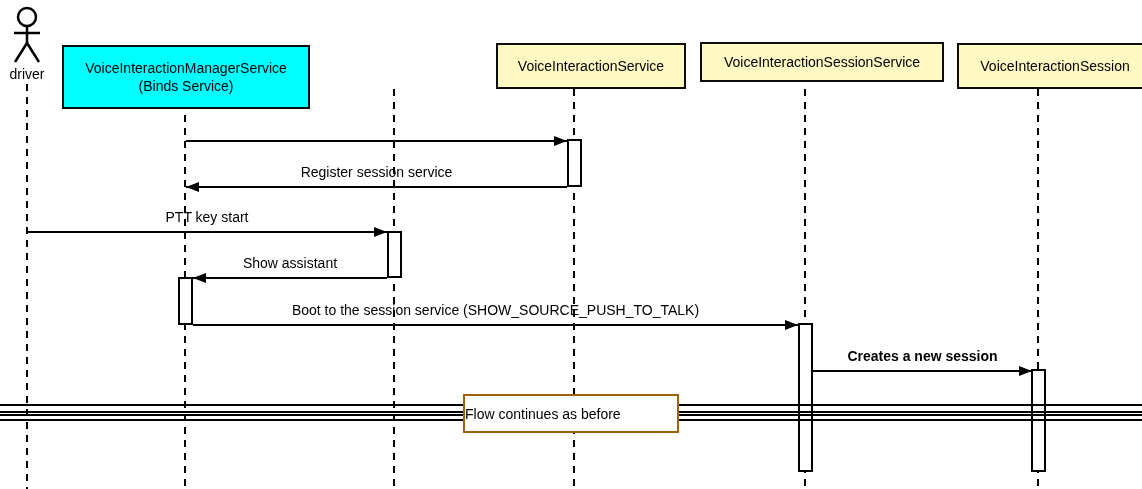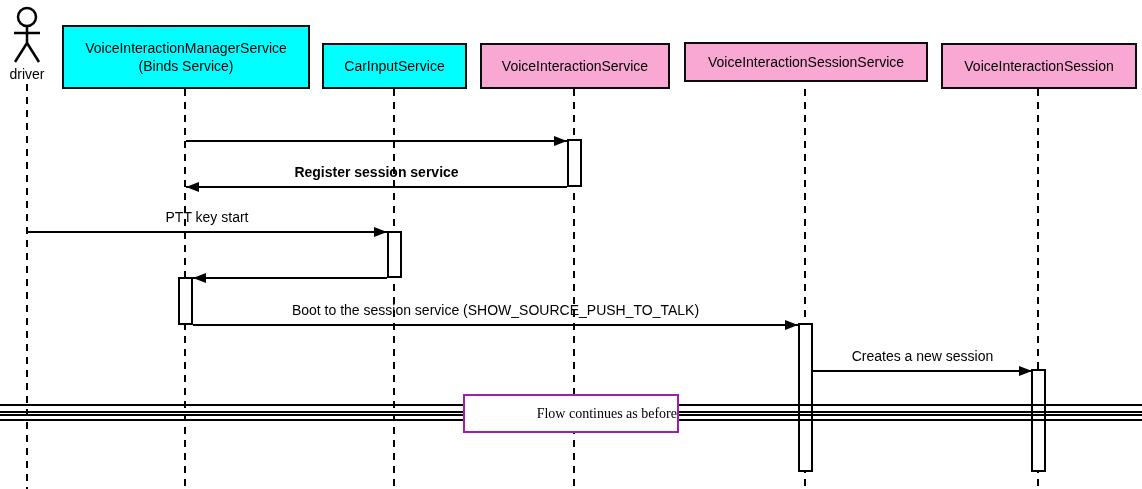--- a/index.html
+++ b/index.html
@@ -7,22 +7,22 @@
     position:relative; width:1142px; height:489px; background:#FFFFFF;
     font-family:"Liberation Sans", sans-serif; font-size:14px; color:#000;
     overflow:hidden;
   }
   
   .pbox {
     position:absolute; box-sizing:border-box; border:2px solid #0c0c0c; z-index:2;
     display:flex; flex-direction:column; align-items:center; justify-content:center;
     text-align:center; line-height:1.3;
   }
-  .pbox.cyan  { background:#00FFFF; }
-  .pbox.green { background:#f9a8d4; }
+  .pbox.cyan  { background:#00FFFF;margin-top:20px; }
+  .pbox.green { background:#fef9c3;margin-left:16px; }
   
   .lifeline {
     position:absolute; width:2px; z-index:1;
     background-image:repeating-linear-gradient(to bottom, #000 0 7px, transparent 7px 13px);
   }
   
   .bar {
     position:absolute; box-sizing:border-box; width:15px; z-index:3;
     background:#FFFFFF; border:2px solid #000;
   }
@@ -30,22 +30,22 @@
   .mline  { position:absolute; height:2px; background:#000; z-index:5; }
   .ahead-r{ position:absolute; width:0; height:0; z-index:5;
             border-top:5px solid transparent; border-bottom:5px solid transparent;
             border-left:13px solid #000; }
   .ahead-l{ position:absolute; width:0; height:0; z-index:5;
             border-top:5px solid transparent; border-bottom:5px solid transparent;
             border-right:13px solid #000; }
   .mlabel { position:absolute; text-align:center; white-space:nowrap; z-index:5; }
   
   .divline { position:absolute; left:0; width:1142px; height:2px; background:#000; z-index:4; }
-  .divbox  { position:absolute; box-sizing:border-box; background:#FFFFFF; border:2px solid #a21caf;
-             display:flex; align-items:center; justify-content:flex-end; z-index:6;font-family:Liberation Serif, serif; }
+  .divbox  { position:absolute; box-sizing:border-box; background:#FFFFFF; border:2px solid #a16207;
+             display:flex; align-items:center; justify-content:flex-start; z-index:6; }
   
   .actor-svg   { position:absolute; z-index:2; }
   .actor-label { position:absolute; text-align:center; z-index:2; }
 </style>
 </head>
 <body>
 
 <div class="canvas">
 
   <svg class="actor-svg" style="left:7px; top:5px;" width="40" height="60" viewBox="0 0 40 60">
@@ -61,58 +61,56 @@
   <div class="lifeline" style="left:184px;  top:89px; height:400px;"></div>
   <div class="lifeline" style="left:393px;  top:89px; height:400px;"></div>
   <div class="lifeline" style="left:573px;  top:89px; height:400px;"></div>
   <div class="lifeline" style="left:804px;  top:89px; height:400px;"></div>
   <div class="lifeline" style="left:1037px; top:89px; height:400px;"></div>
 
   <div class="pbox cyan" style="left:62px; top:25px; width:248px; height:64px;">
     <span>VoiceInteractionManagerService</span>
     <span>(Binds Service)</span>
   </div>
-  <div class="pbox cyan" style="left:322px; top:43px; width:145px; height:46px;">
-    <span>CarInputService</span>
-  </div>
   <div class="pbox green" style="left:480px; top:43px; width:190px; height:46px;">
     <span>VoiceInteractionService</span>
   </div>
   <div class="pbox green" style="left:684px; top:42px; width:244px; height:40px;">
     <span>VoiceInteractionSessionService</span>
   </div>
   <div class="pbox green" style="left:941px; top:43px; width:196px; height:46px;text-align:right;">
     <span>VoiceInteractionSession</span>
   </div>
 
   <div class="bar" style="left:567px;  top:139px; height:48px;"></div>
   <div class="bar" style="left:387px;  top:231px; height:47px;"></div>
   <div class="bar" style="left:178px;  top:277px; height:48px;"></div>
   <div class="bar" style="left:798px;  top:323px; height:149px;"></div>
   <div class="bar" style="left:1031px; top:369px; height:103px;"></div>
 
   <div class="mline" style="left:186px; top:140px; width:381px;"></div>
   <div class="ahead-r" style="left:554px; top:136px;"></div>
 
-  <div class="mlabel" style="left:186px; top:164px; width:381px;font-weight:bold;">Register session service</div>
+  <div class="mlabel" style="left:186px; top:164px; width:381px;">Register session service</div>
   <div class="mline" style="left:186px; top:186px; width:381px;"></div>
   <div class="ahead-l" style="left:186px; top:182px;"></div>
 
   <div class="mlabel" style="left:27px; top:209px; width:360px;">PTT key start</div>
   <div class="mline" style="left:27px; top:231px; width:360px;"></div>
   <div class="ahead-r" style="left:374px; top:227px;"></div>
 
+  <div class="mlabel" style="left:193px; top:255px; width:194px;">Show assistant</div>
   <div class="mline" style="left:193px; top:277px; width:194px;"></div>
   <div class="ahead-l" style="left:193px; top:273px;"></div>
 
   <div class="mlabel" style="left:193px; top:302px; width:605px;">Boot to the session service (SHOW_SOURCE_PUSH_TO_TALK)</div>
   <div class="mline" style="left:193px; top:324px; width:605px;"></div>
   <div class="ahead-r" style="left:785px; top:320px;"></div>
 
-  <div class="mlabel" style="left:813px; top:348px; width:219px;">Creates a new session</div>
+  <div class="mlabel" style="left:813px; top:348px; width:219px;font-weight:bold;">Creates a new session</div>
   <div class="mline" style="left:813px; top:370px; width:219px;"></div>
   <div class="ahead-r" style="left:1019px; top:366px;"></div>
 
   <div class="divline" style="top:404px;"></div>
   <div class="divline" style="top:411px;"></div>
   <div class="divline" style="top:414px;"></div>
   <div class="divline" style="top:419px;"></div>
   <div class="divbox" style="left:463px; top:394px; width:216px; height:39px;">
     <span>Flow continues as before</span>
   </div>

